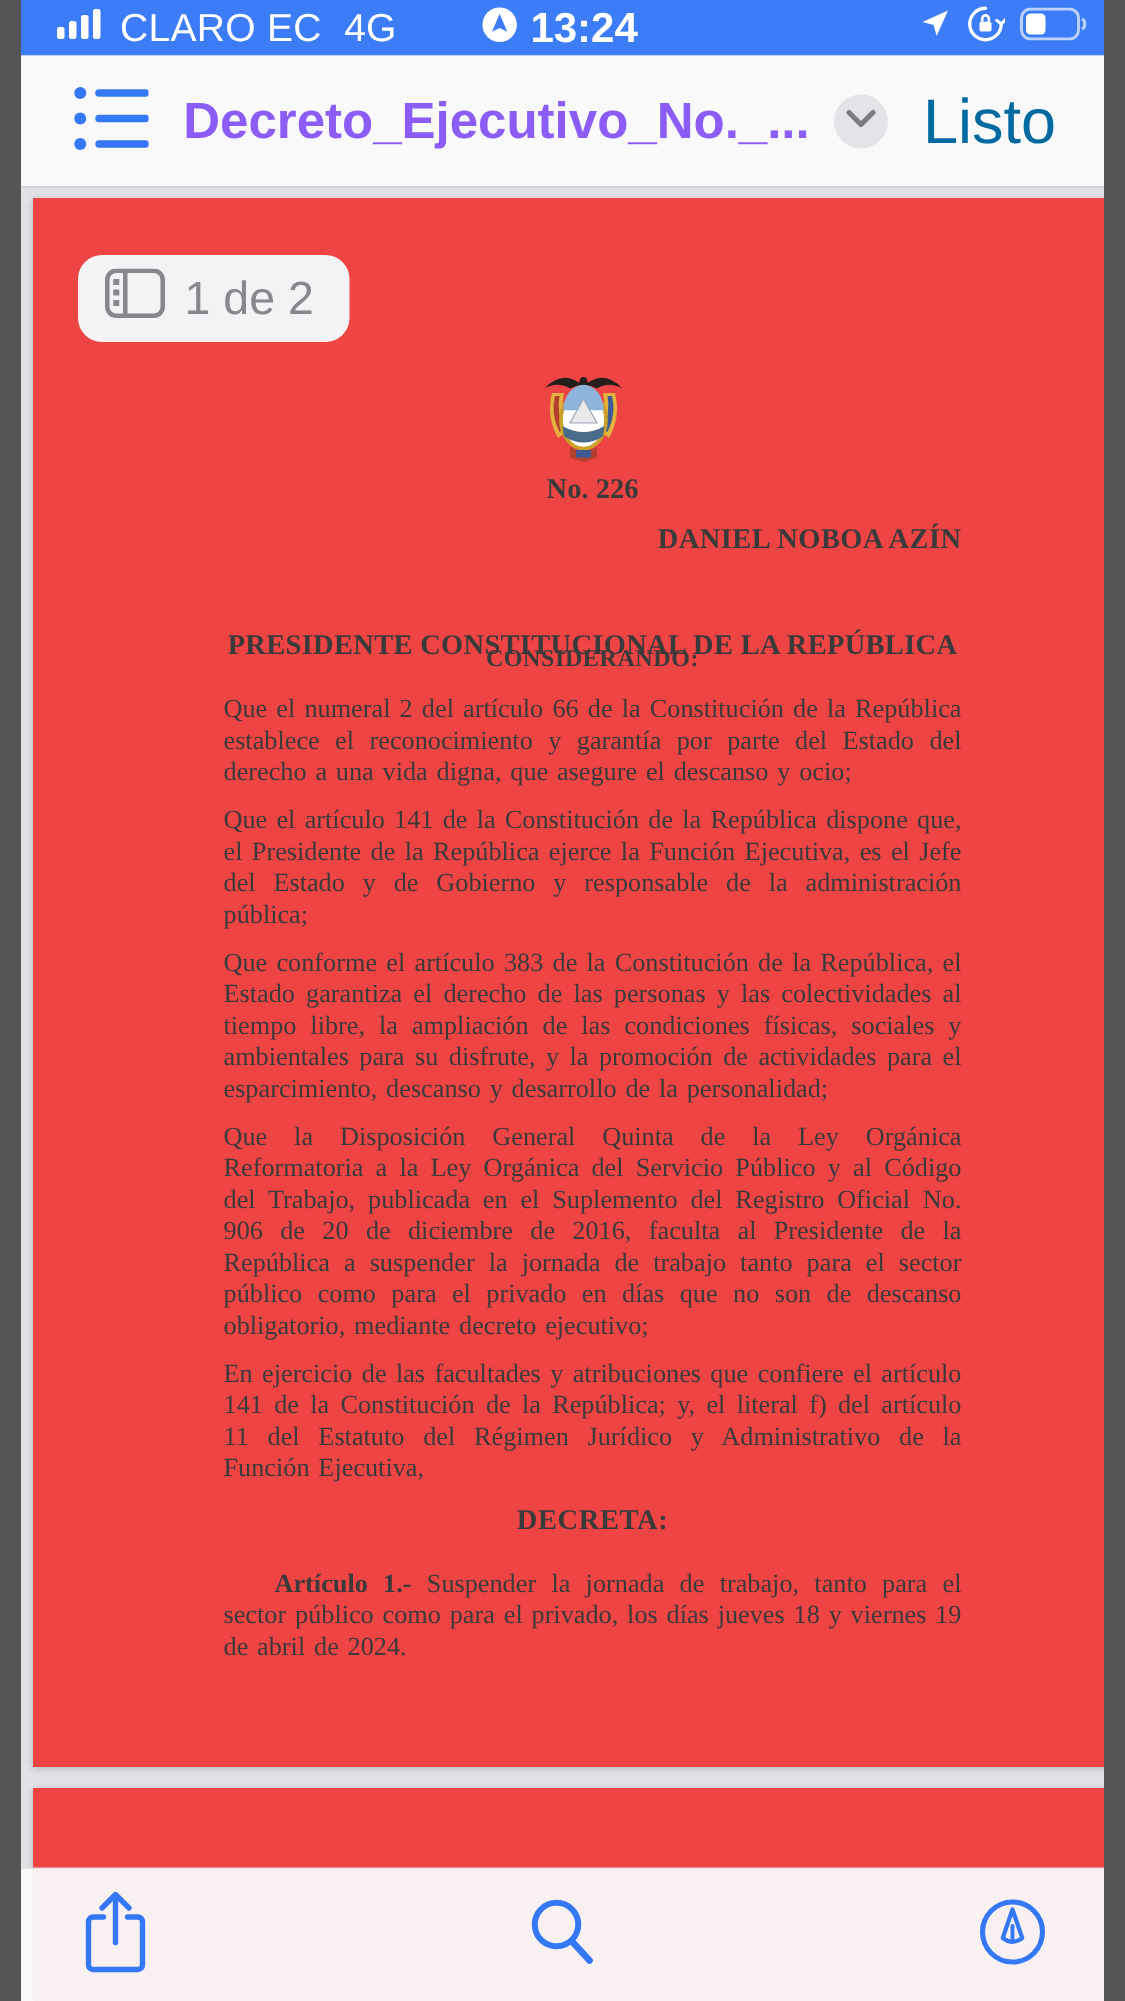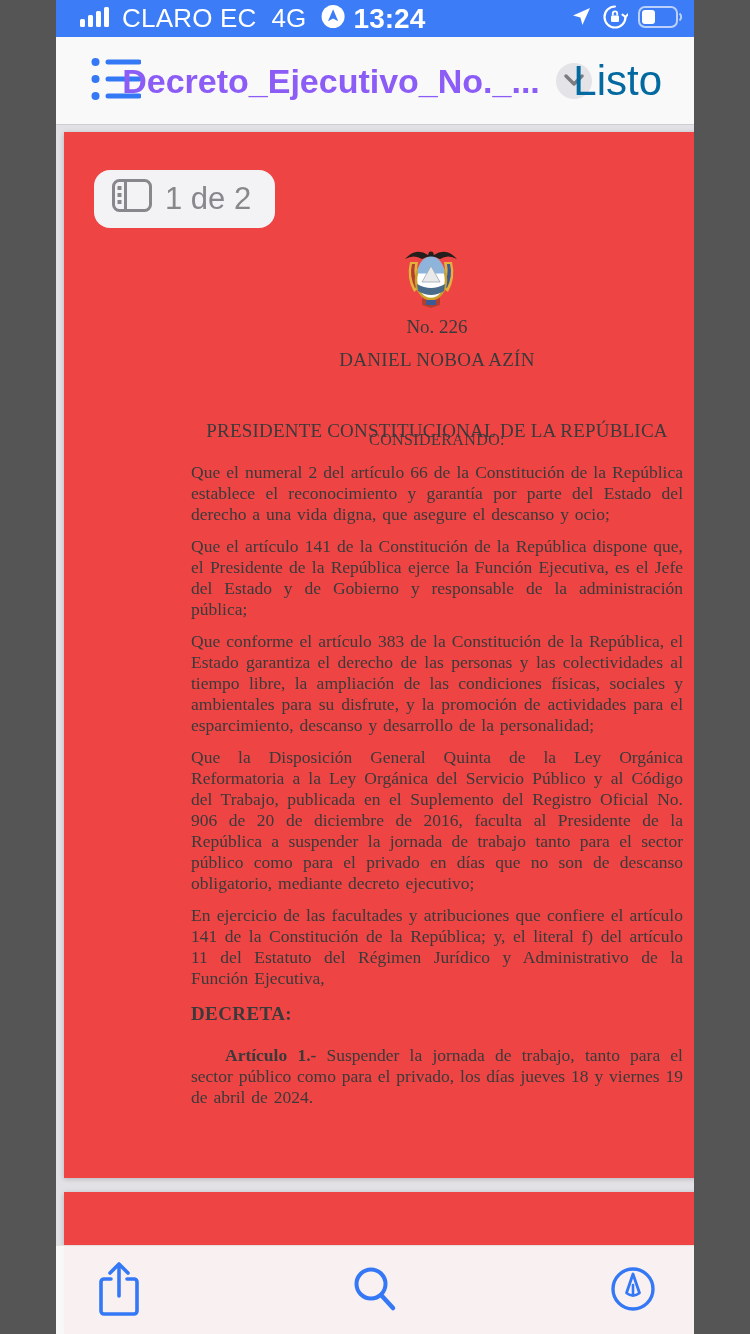--- a/index.html
+++ b/index.html
@@ -1,18 +1,18 @@
 <!DOCTYPE html>
 <html><head>
 <meta charset="utf-8">
 <style>
   * { margin:0; padding:0; box-sizing:border-box; }
   html,body { background:#555; }
   .screen {
-    position:relative; width:638px; height:1334px; margin:0 auto;
+    position:relative; width:722px; height:1334px; margin:0 auto;
     background:#e2e1e6; overflow:hidden;
     font-family:"Liberation Sans", sans-serif;
     -webkit-font-smoothing:antialiased;
   }
 
   
   .status-bar {
     position:absolute; top:0; left:0; right:0; height:37px;
     background:#3c7cf6; color:#fff;
   }
@@ -47,32 +47,32 @@
     background:#f3f3f5; border-radius:16px;
     display:flex; align-items:center; gap:13px; padding:0 24px 0 18px;
     color:#87878c; font-size:31px; cursor:pointer;
   }
 
   
   .doc {
     position:absolute; top:0; left:127px; width:492px;
     font-family:"Liberation Serif", serif; color:#3a3a3a;
   }
-  .doc-center { text-align:center; font-weight:400; }
+  .doc-center { text-align:center; font-weight:700; }
   .emblem { position:absolute; top:112px; left:50%; transform:translateX(-50%); }
   .doc-no        { position:absolute; top:184px; width:100%; font-size:19px; }
-  .doc-author    { position:absolute; top:217px; width:100%; font-size:19px; letter-spacing:.3px; }
+  .doc-author    { position:absolute; top:217px; width:100%; font-size:19px; letter-spacing:.3px;text-align:right; }
   .doc-role      { position:absolute; top:250px; width:100%; font-size:19px; letter-spacing:.2px;margin-top:38px; }
   .doc-consider  { position:absolute; top:299px; width:100%; font-size:16px; letter-spacing:.4px; }
   .doc-body { position:absolute; top:330px; width:100%; }
   .doc-body p {
     font-size:17.5px; line-height:21px; text-align:justify;
     margin-bottom:11px; word-spacing:1.5px;
   }
-  .decreta { font-weight:700; font-size:19px; margin:14px 0 20px; letter-spacing:.4px; }
+  .decreta { text-align:center; font-weight:700; font-size:19px; margin:14px 0 20px; letter-spacing:.4px; }
   .doc-body .article b { font-weight:700;margin-left:34px; }
 
   
   .toolbar {
     position:absolute; left:0; right:0; bottom:0; height:89px;
     background:rgba(249,249,249,0.96);
     border-top:1px solid rgba(60,60,67,0.10);
   }
   .tb-btn { position:absolute; top:0; height:89px; display:flex; align-items:center; justify-content:center; cursor:pointer; }
   .tb-share  { left:28px;  width:70px; }

